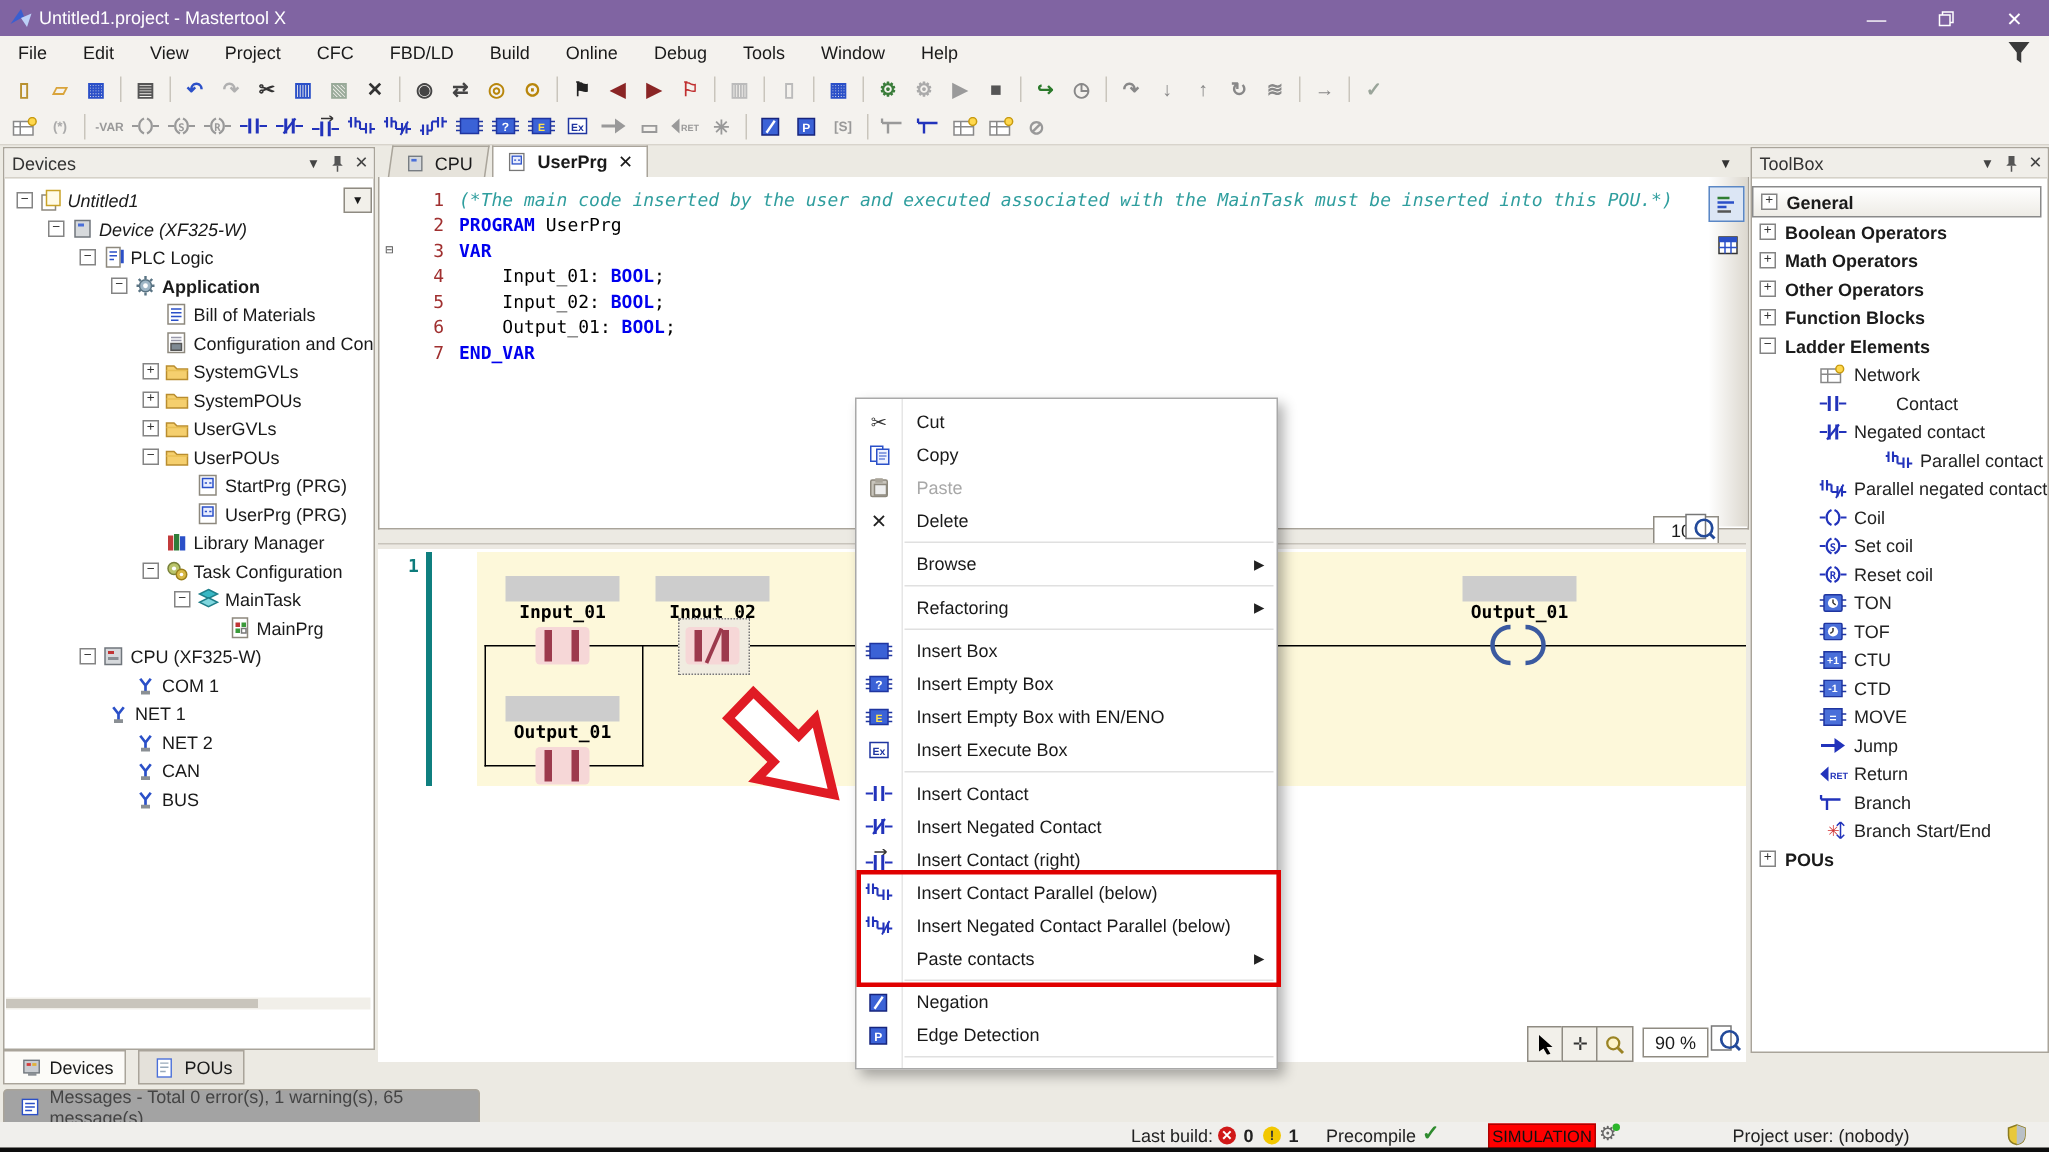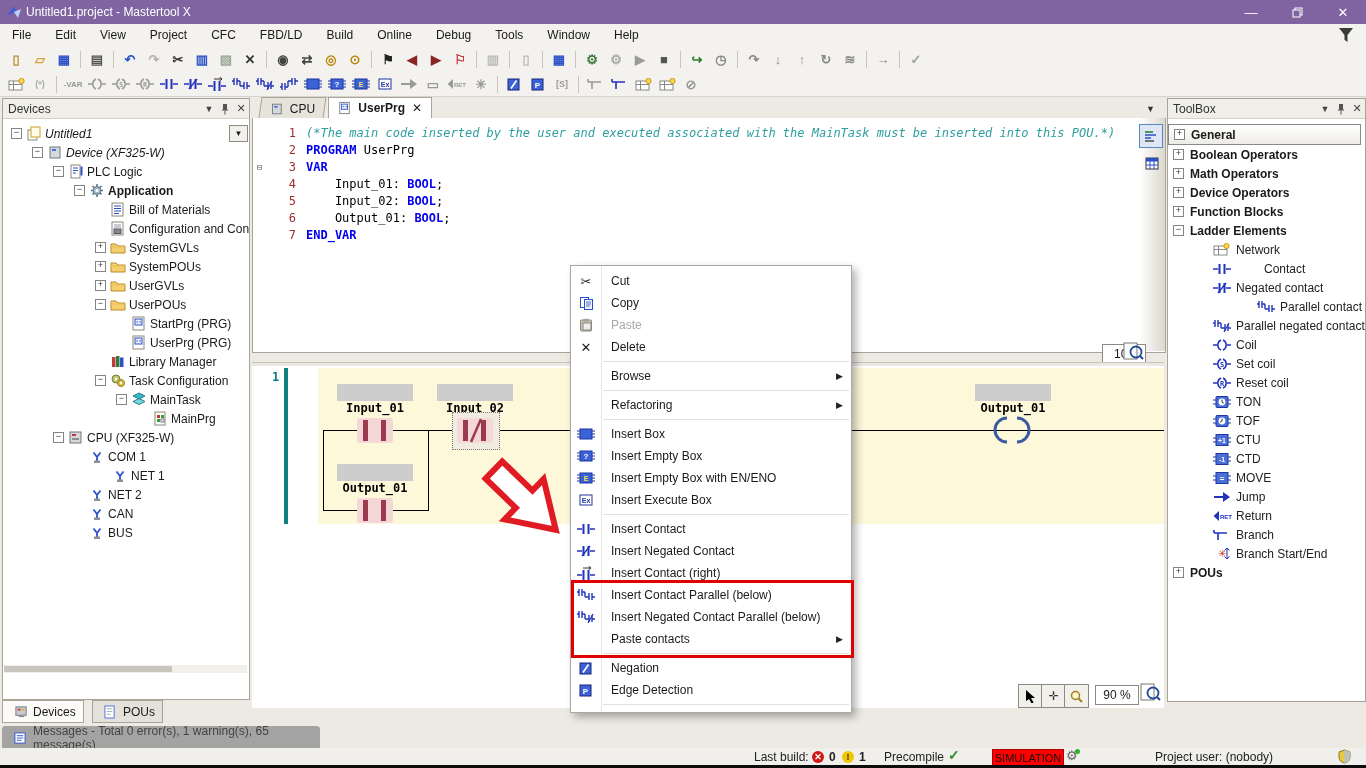--- a/index.html
+++ b/index.html
@@ -589,21 +589,21 @@
         <div class="trow" style="padding-left:71px;">
           <span style="width:11px;flex:0 0 auto;"></span>
           <span class="ticon">
             <svg width="16" height="15" viewBox="0 0 16 15">
               <path d="M8 13V8M8 8L4.5 3.5M8 8l3.5-4.5" stroke="#2b50c8" stroke-width="1.8" fill="none"></path>
               <rect x="5" y="11.5" width="6" height="2.5" fill="#8a8f94"></rect>
             </svg>
           </span>
           <span class="lbl">COM 1</span>
         </div>
-        <div class="trow" style="padding-left:94px;text-align:right;">
+        <div class="trow" style="padding-left:53px;text-align:right;">
           <span style="width:11px;flex:0 0 auto;"></span>
           <span class="ticon">
             <svg width="16" height="15" viewBox="0 0 16 15">
               <path d="M8 13V8M8 8L4.5 3.5M8 8l3.5-4.5" stroke="#2b50c8" stroke-width="1.8" fill="none"></path>
               <rect x="5" y="11.5" width="6" height="2.5" fill="#8a8f94"></rect>
             </svg>
           </span>
           <span class="lbl">NET 1</span>
         </div>
         <div class="trow" style="padding-left:71px;">
@@ -835,21 +835,21 @@
         <div class="xrow" style="padding-left:5px;">
           <span class="exp">+</span>
           <span class="xcat" style="margin-left:6px;">Boolean Operators</span>
         </div>
         <div class="xrow" style="padding-left:5px;">
           <span class="exp">+</span>
           <span class="xcat" style="margin-left:6px;">Math Operators</span>
         </div>
         <div class="xrow" style="padding-left:5px;">
           <span class="exp">+</span>
-          <span class="xcat" style="margin-left:6px;">Device Operators</span>
+          <span class="xcat" style="margin-left:6px;">Other Operators</span>
         </div>
         <div class="xrow" style="padding-left:5px;">
           <span class="exp">+</span>
           <span class="xcat" style="margin-left:6px;">Function Blocks</span>
         </div>
         <div class="xrow" style="padding-left:5px;">
           <span class="exp">−</span>
           <span class="xcat" style="margin-left:6px;">Ladder Elements</span>
         </div>
         <div class="xrow" style="padding-left:41px;">

